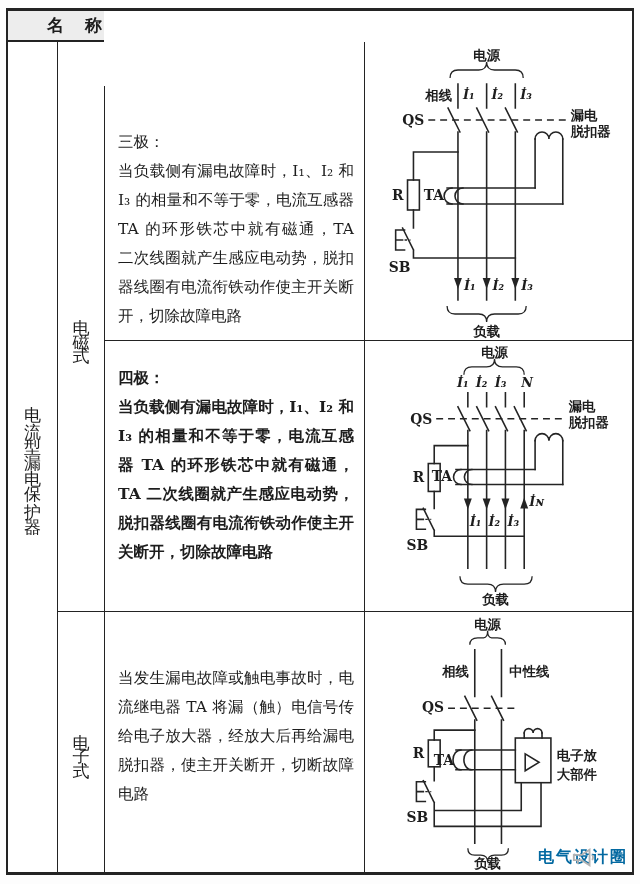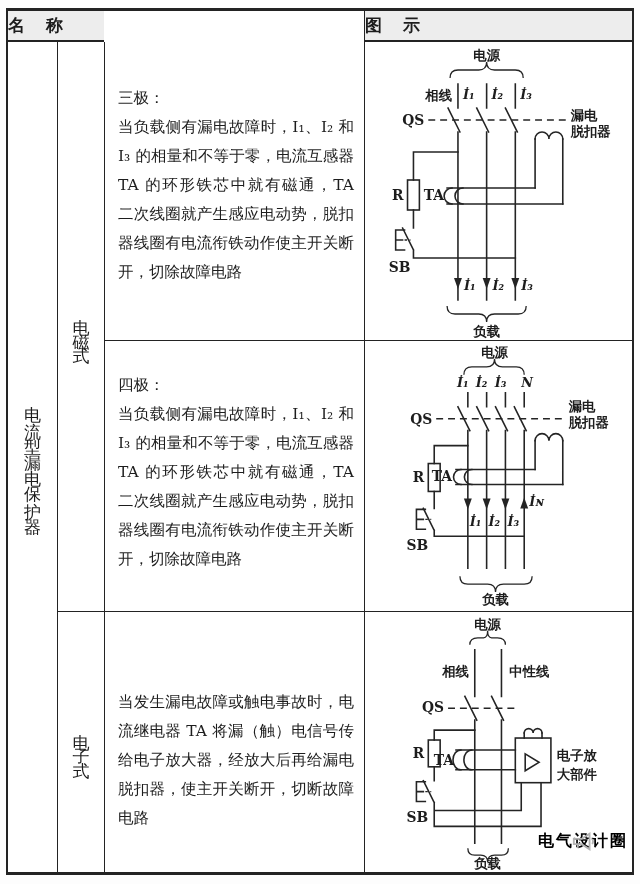--- a/index.html
+++ b/index.html
@@ -3,63 +3,60 @@
 <meta charset="utf-8">
 <style>
   html,body{margin:0;padding:0;}
   body{width:640px;height:884px;background:#fdfdfd;position:relative;overflow:hidden;
        font-family:"DejaVu Serif","Liberation Serif",serif;color:#1d1d1d;}
   .tbl{position:absolute;left:6px;top:8px;width:628px;height:867px;box-sizing:border-box;
        background:#fff;border:2px solid #232323;border-top-width:3px;border-bottom-width:3px;
        display:grid;grid-template-columns:49px 47px 260px 1fr;grid-template-rows:31px 298px 271px 1fr;}
   .cell{box-sizing:border-box;position:relative;}
   .hd{background:#ededed;border-bottom:2px solid #232323;display:flex;align-items:center;
-      justify-content:flex-start;font-weight:bold;font-size:17px;letter-spacing:2px;}
+      justify-content:flex-end;font-weight:bold;font-size:17px;letter-spacing:2px;}
   .h-name{grid-column:1/3;grid-row:1;}
   .h-prin{grid-column:3;grid-row:1;border-left:1.5px solid #232323;}
   .h-diag{grid-column:4;grid-row:1;border-left:1.5px solid #232323;}
   .cat{grid-column:1;grid-row:2/5;display:flex;align-items:center;justify-content:center;}
   .vtext{writing-mode:vertical-rl;text-orientation:upright;font-size:17px;letter-spacing:16px;line-height:1;}
   .type1{grid-column:2;grid-row:2/4;border-left:1.5px solid #232323;display:flex;align-items:center;justify-content:center;}
   .type2{grid-column:2;grid-row:4;border-left:1.5px solid #232323;border-top:1.5px solid #232323;
          display:flex;align-items:center;justify-content:center;}
   .vtext-s{writing-mode:vertical-rl;text-orientation:upright;font-size:17px;letter-spacing:14px;line-height:1;}
   .prin{grid-column:3;border-left:1.5px solid #232323;font-size:15.5px;line-height:29px;
         text-align:justify;padding:0 10px 0 13px;}
-  .p1{grid-row:2;padding-top:42px;}
-  .p2{grid-row:3;border-top:1.5px solid #232323;padding-top:30px;}
-  .p3{grid-row:4;border-top:1.5px solid #232323;padding-top:76px;}
+  .p1{grid-row:2;padding-top:42px;margin-top:44px;}
+  .p2{grid-row:3;border-top:1.5px solid #232323;padding-top:22px;font-weight:bold;}
+  .p3{grid-row:4;border-top:1.5px solid #232323;padding-top:52px;}
   .diag{grid-column:4;border-left:1.5px solid #232323;font-weight:bold;}
   .d1{grid-row:2;}
   .d2{grid-row:3;border-top:1.5px solid #232323;}
   .d3{grid-row:4;border-top:1.5px solid #232323;}
   .diag svg{position:absolute;left:0;top:0;width:100%;height:100%;}
   
   .w{stroke:#242424;stroke-width:1.6;fill:none;stroke-linecap:square;}
   .thin{stroke:#242424;stroke-width:1.3;fill:none;}
   .dash{stroke:#242424;stroke-width:1.5;fill:none;stroke-dasharray:7,5;}
   .dot{stroke:#242424;stroke-width:1.3;fill:none;stroke-dasharray:2.5,2.5;}
   .arr{fill:#242424;stroke:none;}
   text{font-family:"DejaVu Serif","Liberation Serif",serif;fill:#1d1d1d;font-size:13.5px;}
   .mid{text-anchor:middle;} .end{text-anchor:end;}
   .it{font-style:italic;font-size:13px;}
   .lat{font-size:14px;}
-  .wm{position:absolute;right:4px;bottom:20px;display:flex;align-items:flex-end;gap:5px;
-      color:#000000;font-size:16px;letter-spacing:2px;}
+  .wm{position:absolute;right:4px;bottom:4px;display:flex;align-items:flex-end;gap:5px;
+      color:#0369a1;font-size:16px;letter-spacing:2px;}
 </style>
 </head>
 <body>
 
 <div class="tbl">
 
   <div class="cell hd h-name">
     <span>名　称</span>
-  </div>
-  <div class="cell hd h-diag">
-    <span>图　示</span>
   </div>
 
   <div class="cell cat">
     <span class="vtext">电流型漏电保护器</span>
   </div>
   <div class="cell type1">
     <span class="vtext-s">电磁式</span>
   </div>
   <div class="cell type2">
     <span class="vtext-s">电子式</span>

